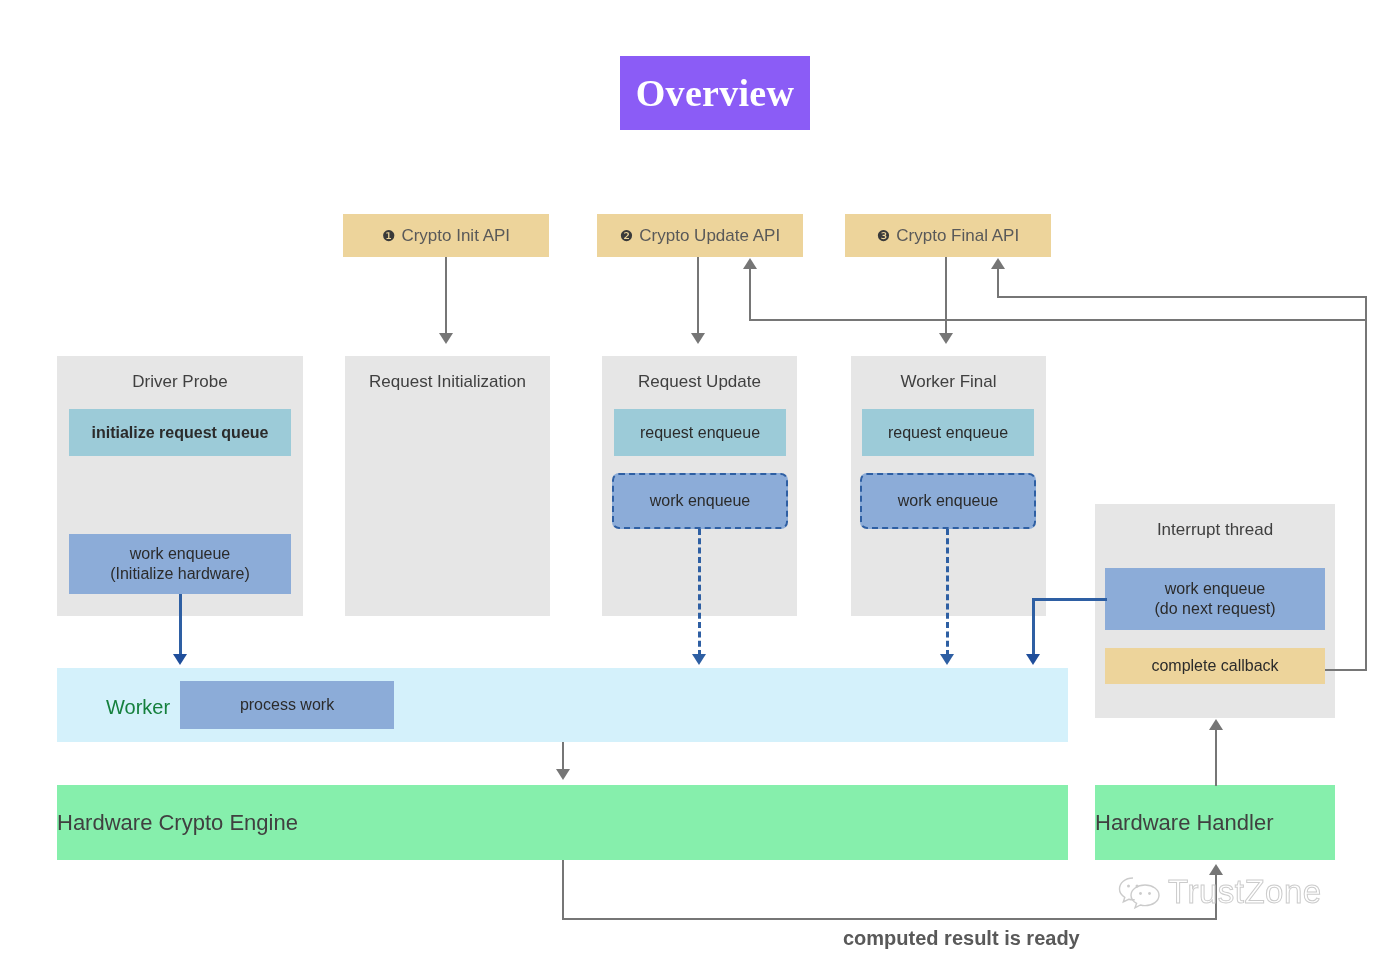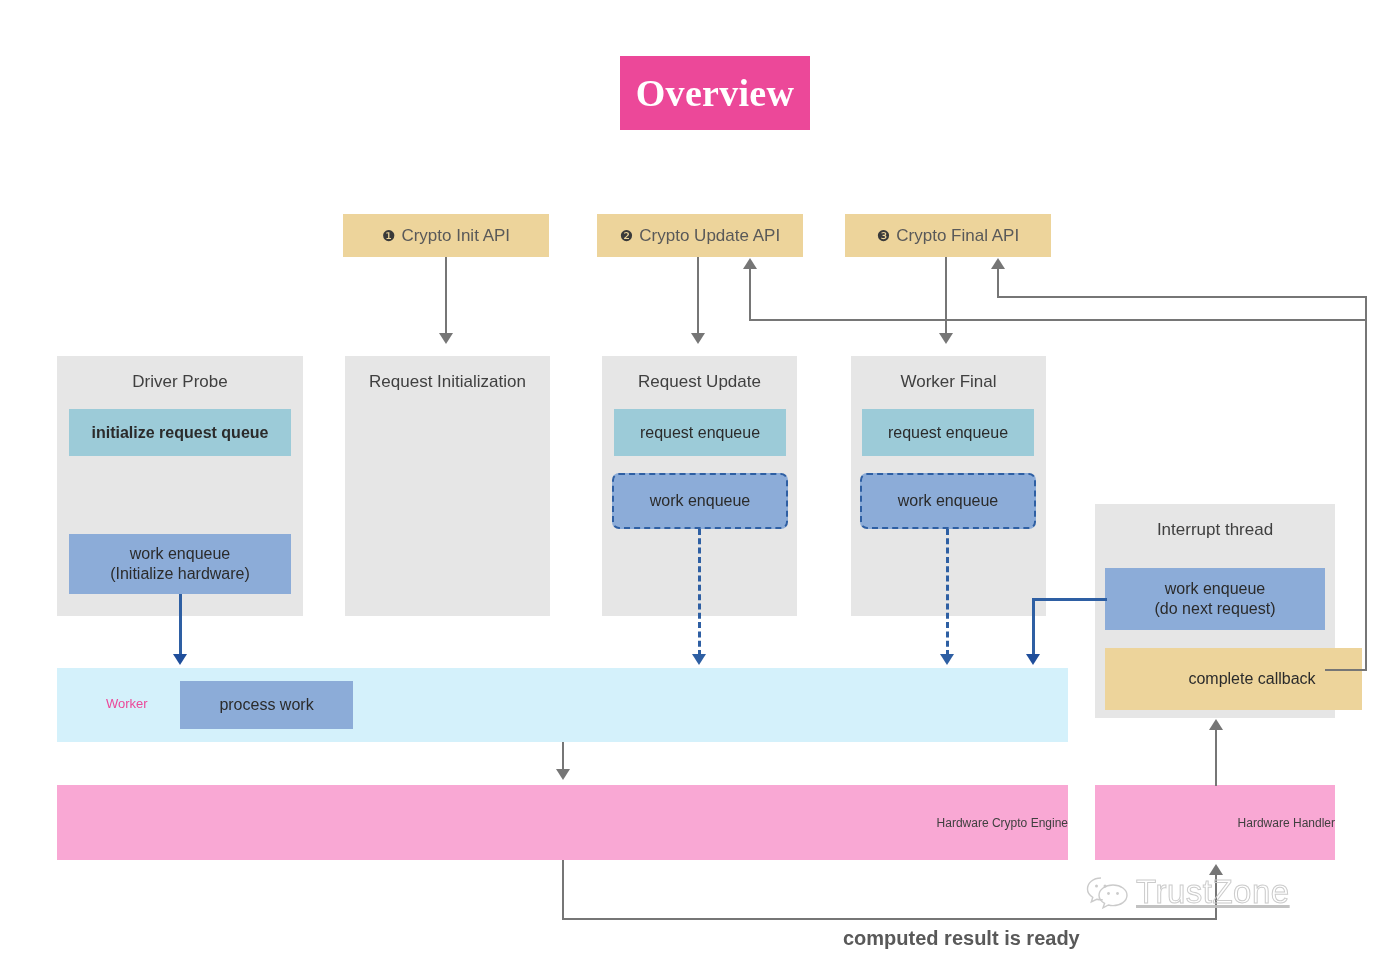--- a/index.html
+++ b/index.html
@@ -19,21 +19,21 @@
     overflow: hidden;
   }
 
   
   .title-box {
     position: absolute;
     left: 620px;
     top: 56px;
     width: 190px;
     height: 74px;
-    background: #ec4899;
+    background: #8b5cf6;
     display: flex;
     align-items: center;
     justify-content: center;
   }
   .title-box .title-text {
     font-family: "Liberation Serif", serif;
     font-weight: bold;
     font-size: 38px;
     color: #ffffff;
     letter-spacing: 0.3px;
@@ -92,31 +92,31 @@
     border-radius: 7px;
     box-sizing: border-box;
   }
 
   .worker-bar {
     position: absolute;
     background: #D4F1FB;
   }
   .worker-label {
     position: absolute;
-    font-size: 13px;
-    color: #ec4899;
+    font-size: 20px;
+    color: #15803d;
   }
 
   .wide-box {
     position: absolute;
-    background: #f9a8d4;
-    display: flex;
-    align-items: center;
-    justify-content: flex-end;
-    font-size: 12px;
+    background: #86efac;
+    display: flex;
+    align-items: center;
+    justify-content: flex-start;
+    font-size: 22px;
     color: #404040;
   }
 
   
   .ln {
     position: absolute;
     background: #767676;
   }
   .ln.blue { background: #2E5FA3; }
 
@@ -235,27 +235,27 @@
     <span>work enqueue</span>
   </div>
 
   <div class="lane" style="left:1095px; top:504px; width:240px; height:214px;">
     <div class="lane-title">Interrupt thread</div>
   </div>
   <div class="step blue" style="left:1105px; top:568px; width:220px; height:62px;">
     <span>work enqueue</span>
     <span>(do next request)</span>
   </div>
-  <div class="step tan" style="left:1105px; top:648px; width:220px; height:62px;padding-left:37px;">
+  <div class="step tan" style="left:1105px; top:648px; width:220px; height:36px;">
     <span>complete callback</span>
   </div>
 
   <div class="worker-bar" style="left:57px; top:668px; width:1011px; height:74px;"></div>
   <div class="worker-label" style="left:106px; top:696px;">Worker</div>
-  <div class="step blue" style="left:180px; top:681px; width:173px; height:48px;">
+  <div class="step blue" style="left:180px; top:681px; width:214px; height:48px;">
     <span>process work</span>
   </div>
 
   <div class="wide-box" style="left:57px; top:785px; width:1011px; height:75px;">
     <span>Hardware Crypto Engine</span>
   </div>
   <div class="wide-box" style="left:1095px; top:785px; width:240px; height:75px;">
     <span>Hardware Handler</span>
   </div>
 
@@ -297,21 +297,21 @@
   <div class="ln" style="left:562px; top:860px; width:2px; height:60px;"></div>
   <div class="ln" style="left:562px; top:918px; width:655px; height:2px;"></div>
   <div class="ln" style="left:1215px; top:875px; width:2px; height:45px;"></div>
   <div class="arrow up" style="left:1209px; top:864px;"></div>
 
   <div class="ln" style="left:1215px; top:730px; width:2px; height:56px;"></div>
   <div class="arrow up" style="left:1209px; top:719px;"></div>
 
   <div class="caption" style="left:843px; top:927px;">computed result is ready</div>
 
-  <div class="watermark" style="left:1086px; top:873px;text-decoration:underline;">
+  <div class="watermark" style="left:1118px; top:873px;">
     <span class="wm-icon">
       <svg width="42" height="36" viewBox="0 0 42 36" fill="none" stroke="#C9C9C9" stroke-width="1.4">
         <path d="M15 4 C7 4 1.5 9 1.5 15 C1.5 18.4 3.6 21.4 6.8 23.3 L5.3 28 L10.7 25.3
                  C12 25.6 13.5 25.8 15 25.8 C15.6 25.8 16.2 25.8 16.8 25.7"></path>
         <circle cx="10.5" cy="12" r="1.5" fill="#C9C9C9" stroke="none"></circle>
         <circle cx="19" cy="12" r="1.5" fill="#C9C9C9" stroke="none"></circle>
         <path d="M27 11 C34.8 11 41 15.6 41 21.3 C41 27 34.8 31.6 27 31.6
                  C25.4 31.6 23.9 31.4 22.5 31 L17 33.8 L18.6 29.3
                  C15.2 27.5 13 24.6 13 21.3 C13 15.6 19.2 11 27 11 Z"></path>
         <circle cx="22.5" cy="19.5" r="1.4" fill="#C9C9C9" stroke="none"></circle>

